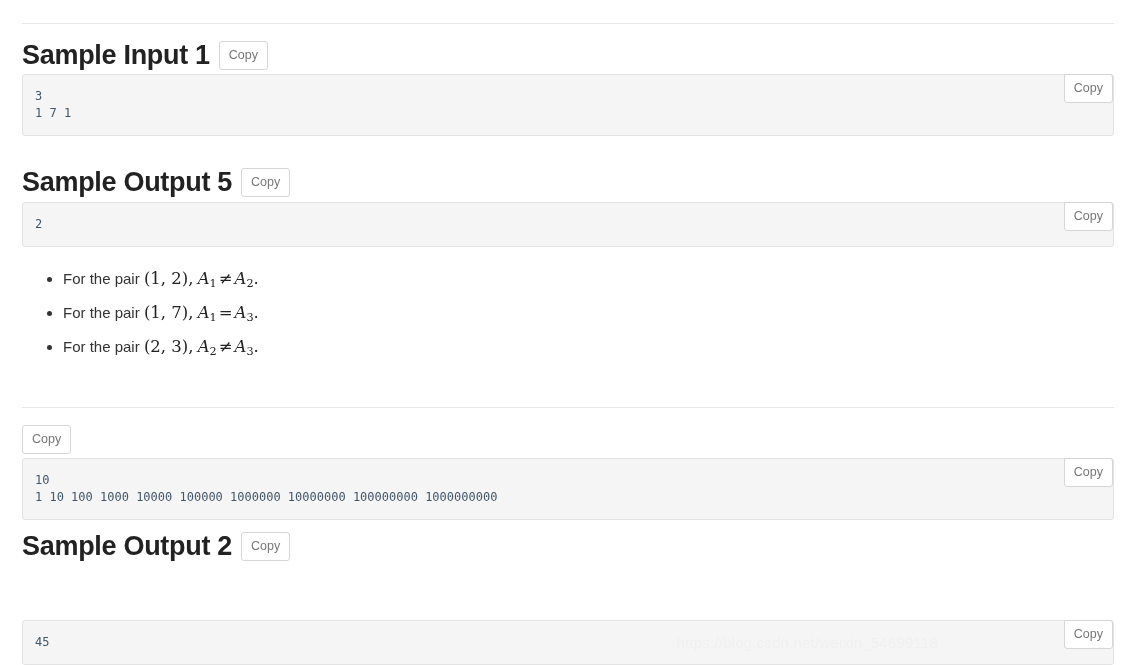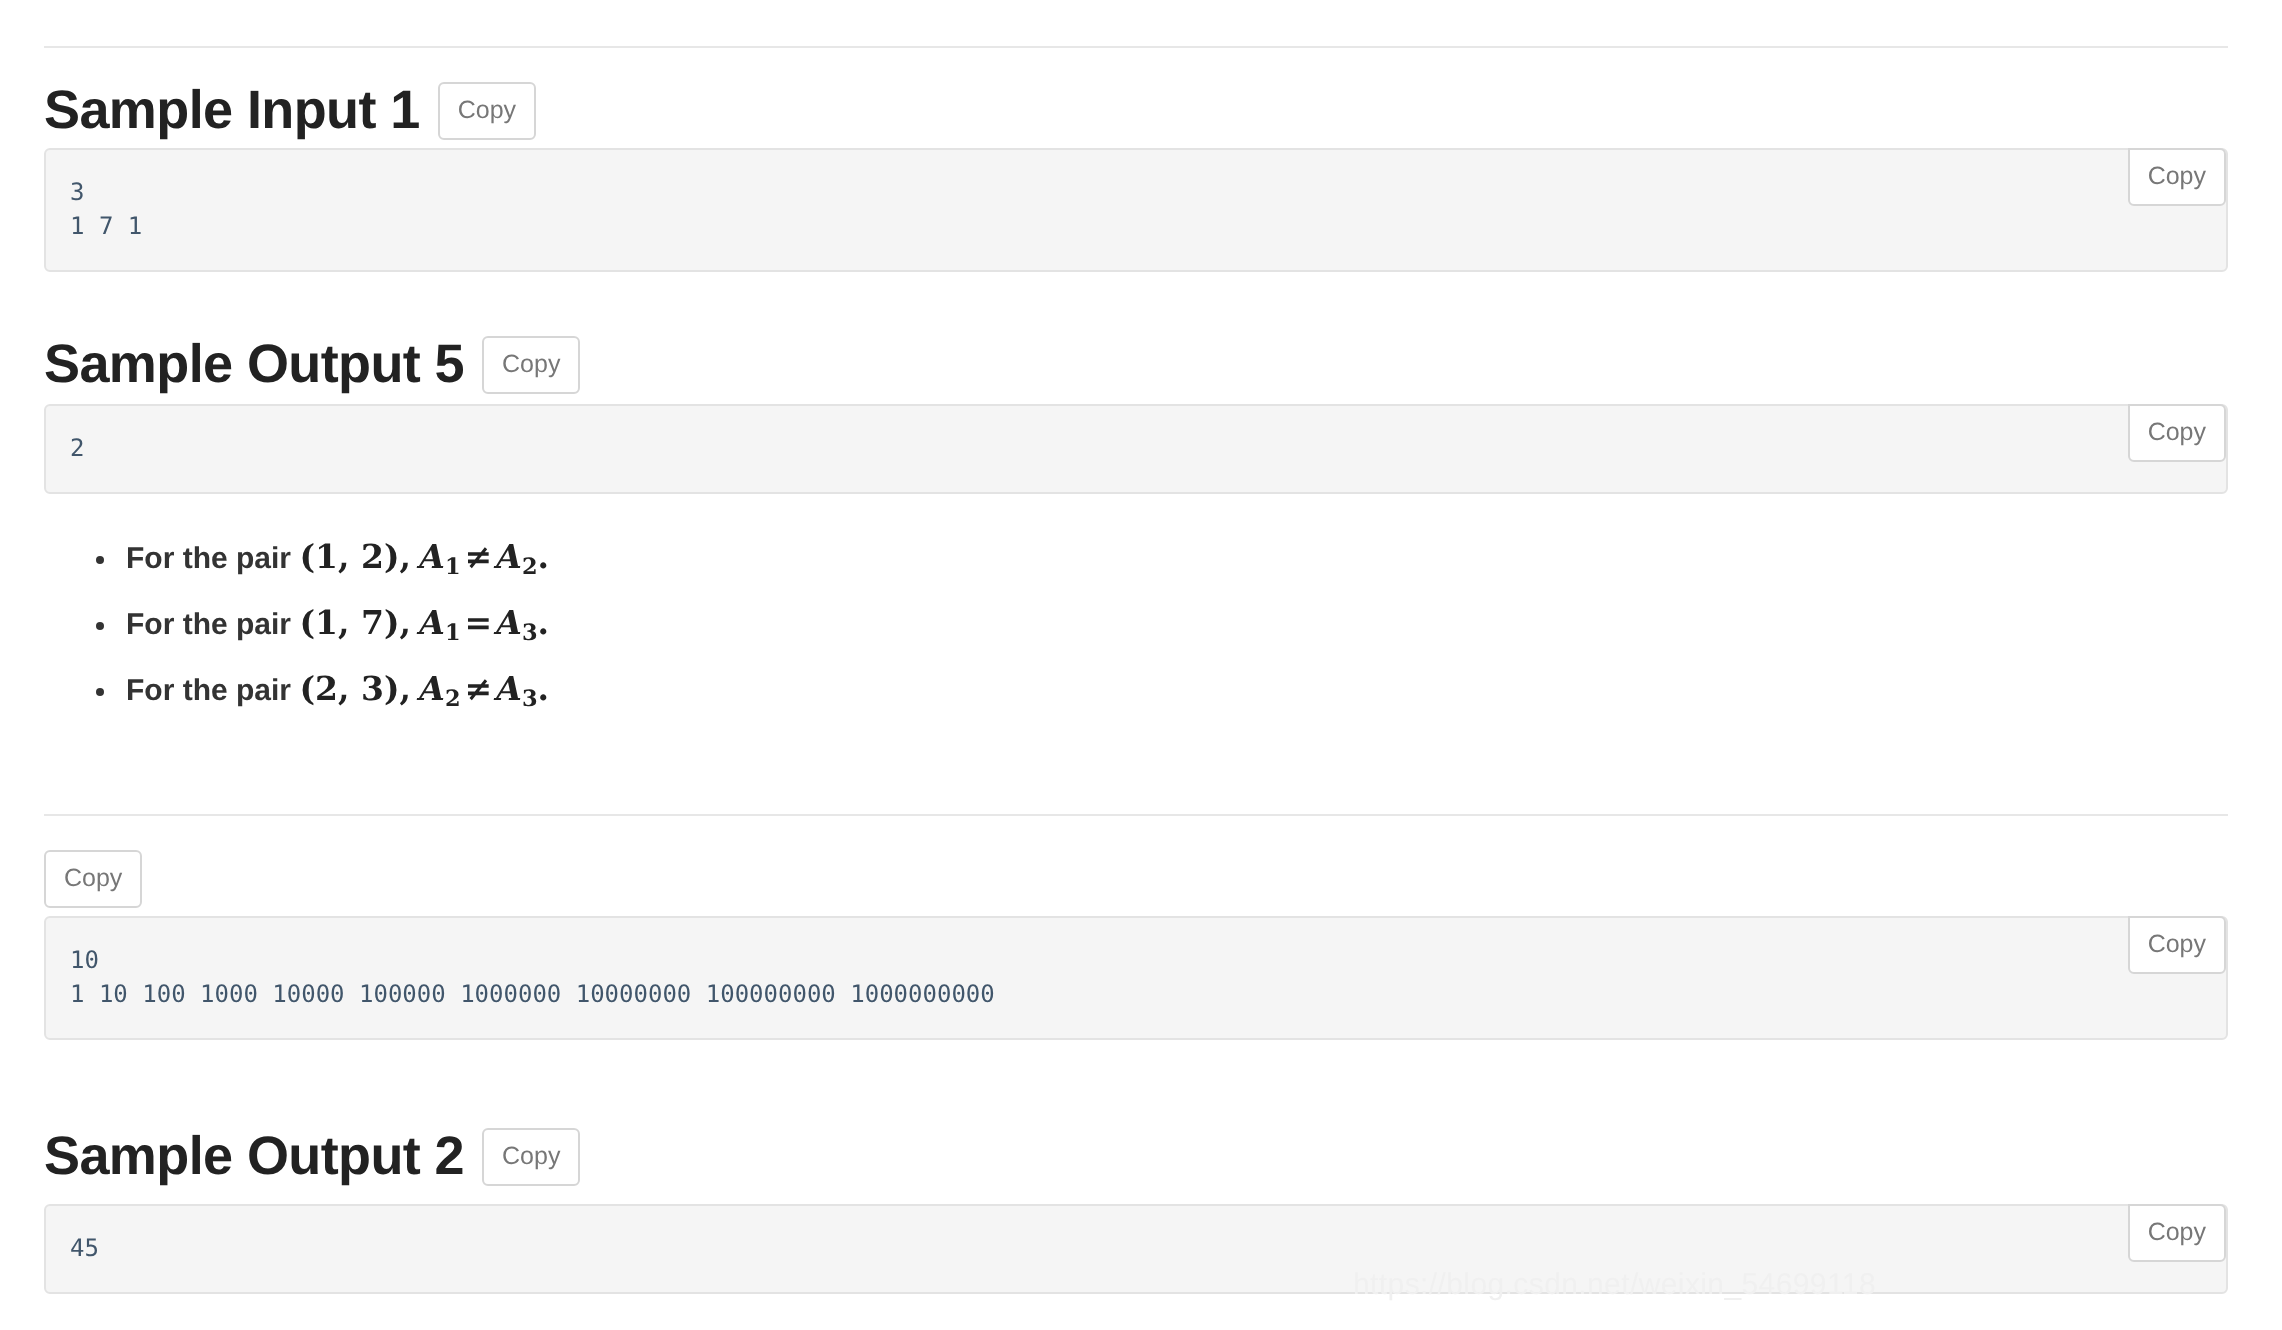--- a/index.html
+++ b/index.html
@@ -112,21 +112,20 @@
   .explain p { margin: 0; }
   .explain ul {
     margin: 13px 0 0 0;
     padding-left: 41px;
     list-style-type: disc;
   }
   .explain li {
     margin: 0 0 7px 0;
     font-size: 15px;
     line-height: 22px;
-    font-weight: bold;
   }
 
   
   .math {
     font-family: "DejaVu Serif", "Liberation Serif", serif;
     font-size: 16.5px;
     color: #222222;
     white-space: nowrap;
   }
   .math .mi { font-style: italic; font-family: "DejaVu Serif", "Liberation Serif", serif; }
@@ -199,25 +198,25 @@
   <div class="section-head" style="top:425px">
     <button class="copy-btn">Copy</button>
   </div>
 
   <div class="code-wrap" style="top:458px">
     <pre>10
 1 10 100 1000 10000 100000 1000000 10000000 100000000 1000000000</pre>
     <button class="code-copy">Copy</button>
   </div>
 
-  <div class="section-head" style="top:564px">
+  <div class="section-head" style="top:532px">
     <span class="section-title">Sample Output 2</span>
     <button class="copy-btn">Copy</button>
   </div>
 
-  <div class="code-wrap" style="top:602px">
+  <div class="code-wrap" style="top:620px">
     <pre>45</pre>
     <button class="code-copy">Copy</button>
   </div>
 
   <div class="watermark">https://blog.csdn.net/weixin_54699118</div>
 
 </div>
 
 </body></html>

